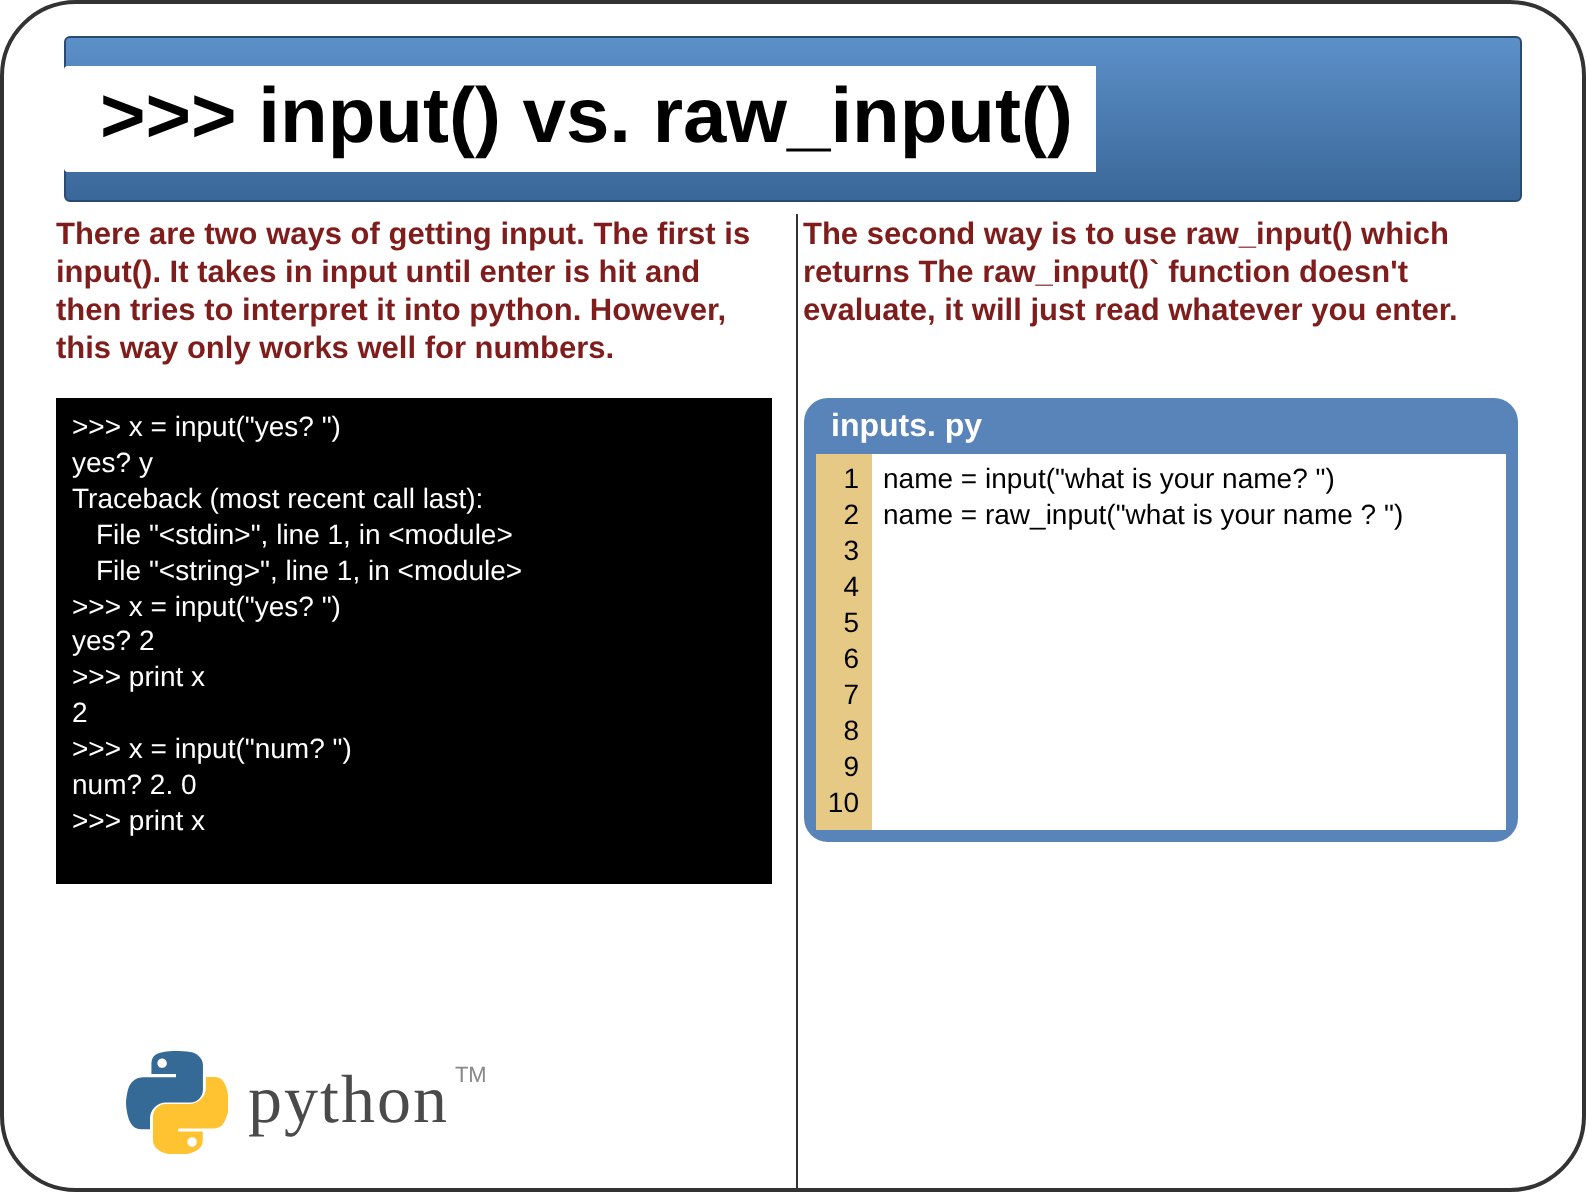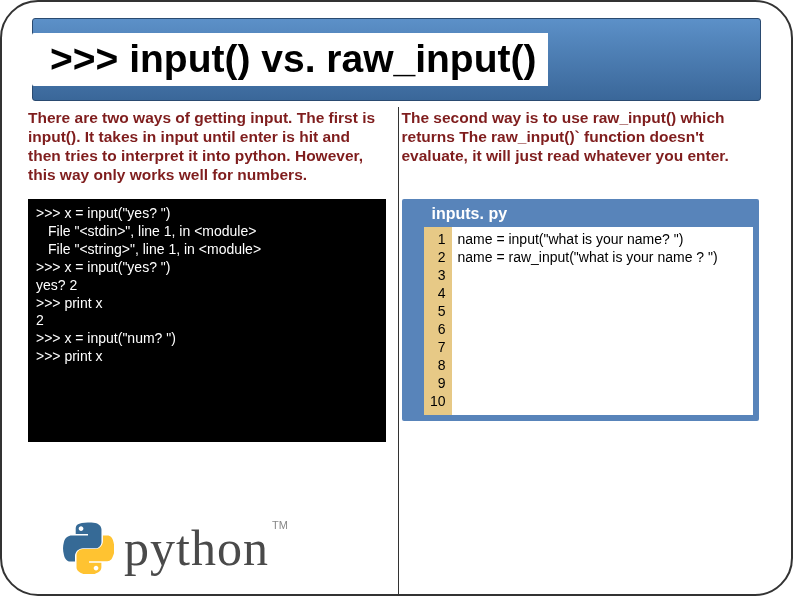--- a/index.html
+++ b/index.html
@@ -63,22 +63,22 @@
       overflow: hidden;
     }
     .terminal .line {
       white-space: nowrap;
     }
     .terminal .indent { padding-left: 12px; }
     
     .file {
       margin-top: 8px;
       background: #5884ba;
-      padding: 0 0 6px 16px;
-      border-radius: 2px;
+      padding: 0 0 6px 0;
+      border-radius: 12px;
     }
     .file-title {
       color: #fff;
       font-weight: bold;
       padding: 6px 10px 4px 14px;
       font-size: 16px;
     }
     .file-body {
       display: flex;
       margin: 0 6px 0 6px;
@@ -118,21 +118,21 @@
     .pylogo {
       position: absolute;
       bottom: 17px;
       left: 60px;
       display: flex;
       align-items: center;
       gap: 10px;
     }
     .pylogo-text {
       font-family: Georgia, serif;
-      font-size: 50px;
+      font-size: 34px;
       color: #4a4a4a;
       letter-spacing: 1px;
     }
     .pylogo-tm {
       font-size: 11px;
       color: #888;
       vertical-align: top;
       margin-left: 3px;
     }
   </style>
@@ -146,27 +146,30 @@
   </div>
 
   <div class="vert-divider"></div>
 
   <div class="cols">
 
     <div class="col-left">
       <p class="desc">There are two ways of getting input. The first is input(). It takes in input until enter is hit and then tries to interpret it into python. However, this way only works well for numbers.</p>
       <div class="terminal">
         <div class="line">&gt;&gt;&gt; x = input("yes? ")</div>
+        <div class="line">yes? y</div>
+        <div class="line">Traceback (most recent call last):</div>
         <div class="line indent">  File "&lt;stdin&gt;", line 1, in &lt;module&gt;</div>
         <div class="line indent">  File "&lt;string&gt;", line 1, in &lt;module&gt;</div>
         <div class="line">&gt;&gt;&gt; x = input("yes? ")</div>
         <div class="line">yes? 2</div>
         <div class="line">&gt;&gt;&gt; print x</div>
         <div class="line">2</div>
         <div class="line">&gt;&gt;&gt; x = input("num? ")</div>
+        <div class="line">num? 2. 0</div>
         <div class="line">&gt;&gt;&gt; print x</div>
       </div>
     </div>
 
     <div class="col-right">
       <p class="desc">The second way is to use raw_input() which returns The raw_input()` function doesn't evaluate, it will just read whatever you enter.</p>
 
       <div class="file">
         <div class="file-title">inputs. py</div>
         <div class="file-body">

